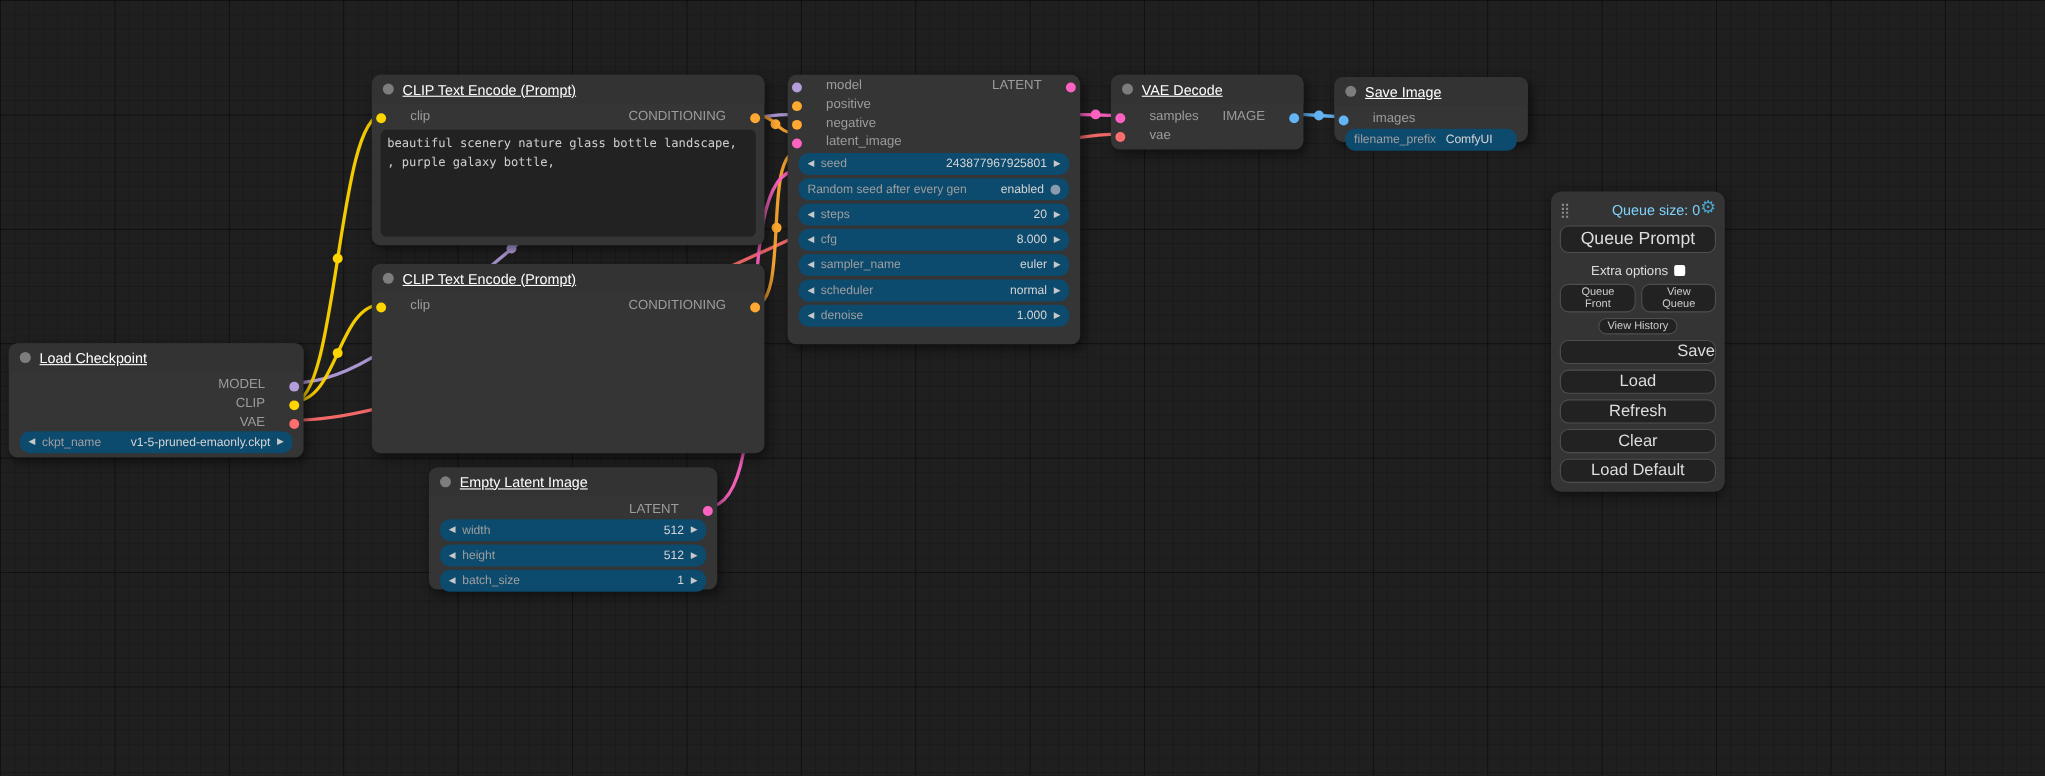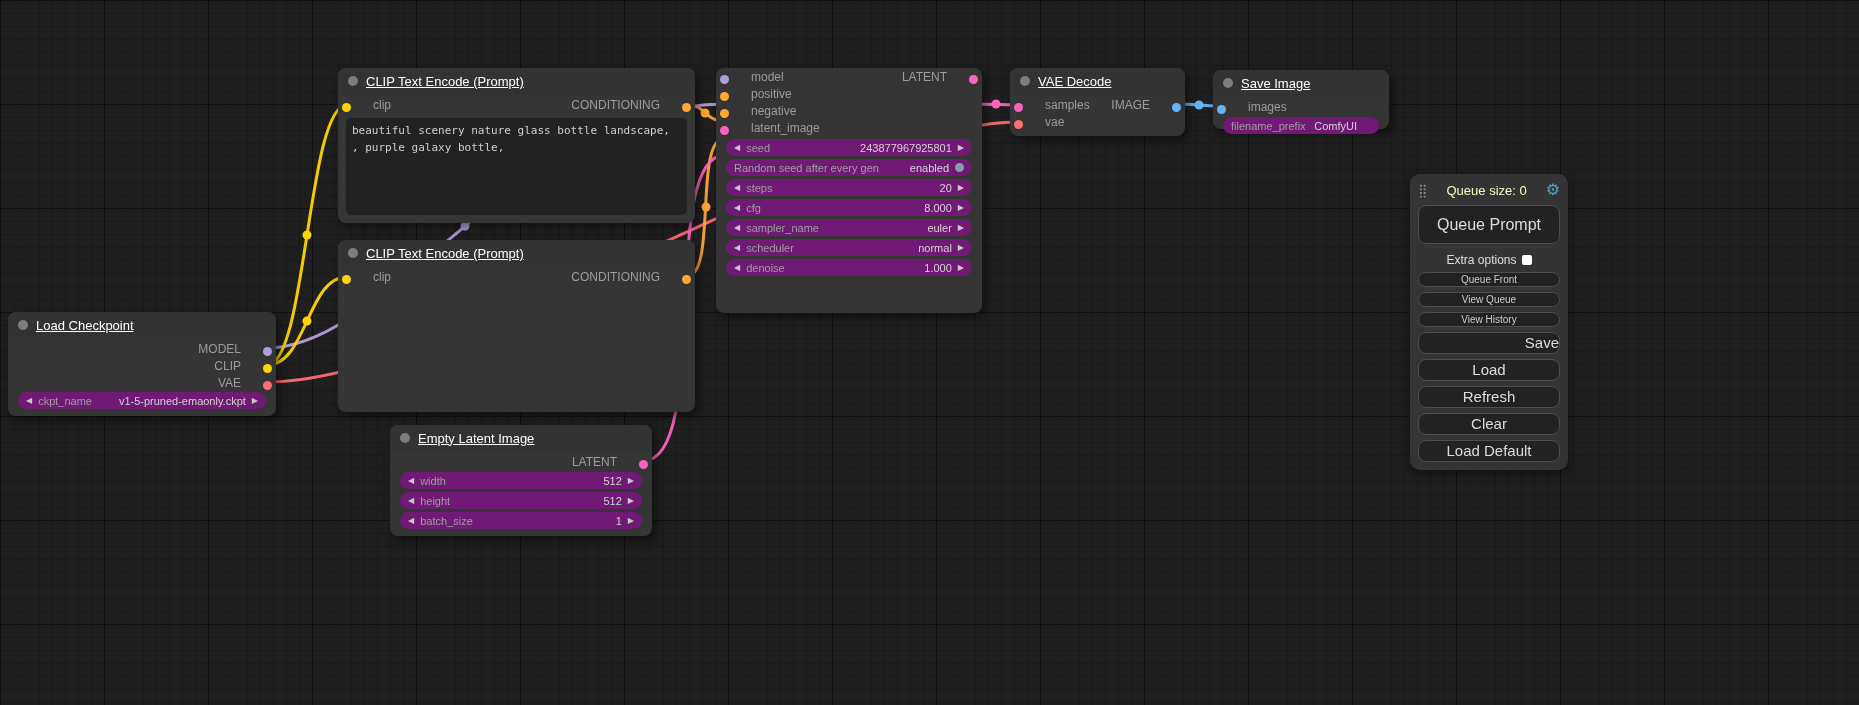--- a/index.html
+++ b/index.html
@@ -40,55 +40,55 @@
   .slot-row { height:17px; flex:none; display:flex; align-items:center; justify-content:space-between; padding:0 4px; }
   .slot-row.row-out { justify-content:flex-end; }
   .slot { display:flex; align-items:flex-end; gap:22px; }
   .slot-label { font-size:12px; color:#9c9c9c; white-space:nowrap; }
   .dot { width:9px; height:9px; border-radius:50%; flex:none; }
 
   .widgets { margin-top:2px; }
   .widgets.ks { margin-top:3px; }
   .widgets.lc { margin-top:1px; }
   .widget {
-    height:17px; margin:0 10px 3px; background:#701a75; border-radius:9px;
-    display:flex; align-items:center; gap:6px; padding:0 8px; font-size:11px;
+    height:17px; margin:0 10px 3px; background:#0c4a6e; border-radius:9px;
+    display:flex; align-items:center; gap:6px; padding:10px 8px; font-size:11px;
   }
   .w-arrow { font-size:8px; color:#c8c8c8; line-height:1; flex:none; }
   .w-label { color:#9f9f9f; white-space:nowrap; }
   .w-value { margin-left:auto; color:#d4d4d4; white-space:nowrap; }
   .toggle-dot { width:9px; height:9px; border-radius:50%; flex:none; }
 
   .prompt-text {
     flex:1; margin:5px 8px 8px; background:#222222; border:none; border-radius:5px;
     resize:none; outline:none; color:#cfcfcf;
     font-family:"DejaVu Sans Mono", monospace; font-size:11px; line-height:1.5;
     padding:5px 6px; overflow:hidden;
   }
 
   .queue-panel {
     position:absolute; left:1410px; top:174px; width:158px; z-index:3;
     background:rgba(53,53,53,0.96); border-radius:10px;
     padding:7px 8px 8px; box-shadow:0 3px 10px rgba(0,0,0,0.5);
   }
   .qp-header { display:flex; align-items:center; height:18px; }
   .drag-handle { color:#8a8a8a; font-size:13px; line-height:1; cursor:grab; }
-  .qp-title { flex:1; text-align:center; color:#fef9c3; font-size:13px; }
+  .qp-title { flex:1; text-align:right; color:#7dd3fc; font-size:13px; }
   .gear { font-size:16px; line-height:1; cursor:pointer; }
   button { font-family:inherit; cursor:pointer; }
   .btn-big {
     display:block; width:100%; height:22px; margin-top:5px;
     background:#222222; border:1px solid #4e4e4e; border-radius:8px;
     color:#dddddd; font-size:15px; line-height:18px; text-align:center; padding:0;
   }
-  .btn-big.qp-main { height:39px; font-size:16px; margin-top:6px; }
+  .btn-big.qp-main { height:25px; font-size:16px; margin-top:6px; }
   .btn-big.act { margin-top:5px;text-align:right; }
   .extra-row { display:flex; align-items:center; justify-content:center; gap:5px; margin-top:9px; color:#dddddd; font-size:12px; }
   .checkbox { width:10px; height:10px; background:#ffffff; border-radius:2px; flex:none; }
-  .small-row { display:flex; justify-content:center; gap:5px; margin-top:5px;flex-direction:column; }
+  .small-row { display:flex; justify-content:center; gap:5px; margin-top:5px; }
   .btn-small {
     background:#222222; border:1px solid #4e4e4e; border-radius:8px;
     color:#cccccc; font-size:10px; padding:1px 7px; line-height:11px;
   }
 </style>
 </head>
 <body>
 
 <div class="canvas"></div>
 

